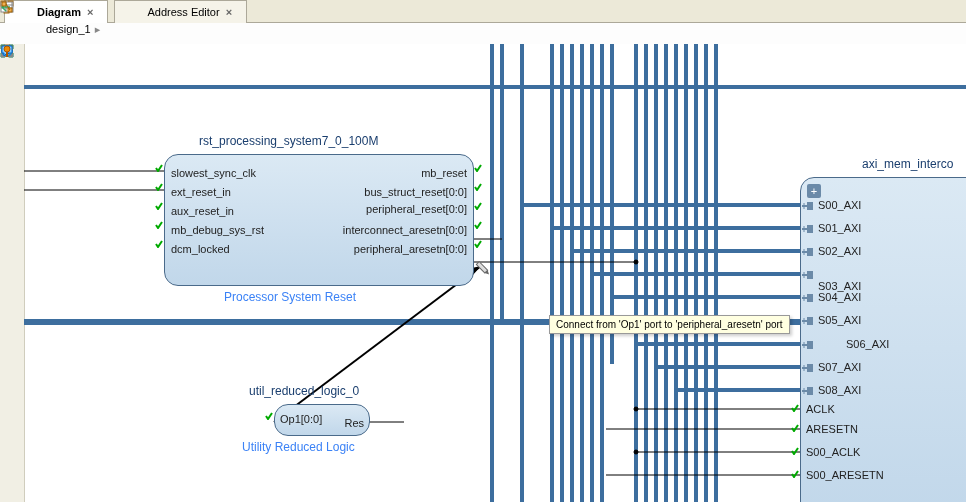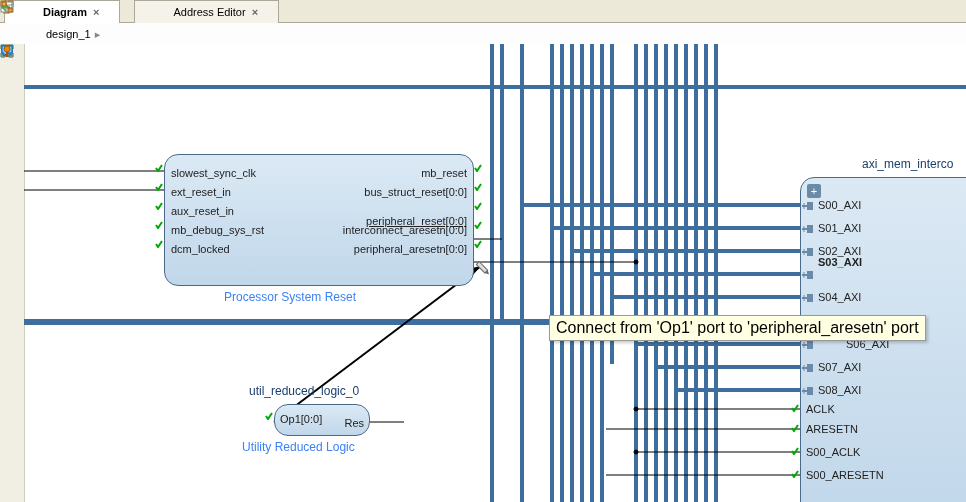--- a/index.html
+++ b/index.html
@@ -16,46 +16,45 @@
     display: flex;
     align-items: center;
     background: #ece9d8;
     border-bottom: 1px solid #aca899;
     height: 22px;
     padding-left: 4px;
   }
   .tab {
     display: flex;
     align-items: center;
-    padding: 2px 20px;
+    padding: 2px 14px;
     background: #f5f3e9;
     border: 1px solid #aca899;
     border-bottom: none;
-    margin-right: 14px;
+    margin-right: 6px;
     height: 18px;
     cursor: pointer;
   }
   .tab.active {
     background: #fff;
     font-weight: bold;
   }
   .tab .ticon {
     width: 14px;
     height: 14px;
     margin-right: 4px;
     display: inline-block;
   }
   .tab .close {
     margin-left: 6px;
     color: #666;
     font-weight: bold;
   }
   .breadcrumb {
     display: flex;
-    align-items: center;
     height: 22px;
     padding-left: 4px;
     background: #fdfdfd;
     border-bottom: 1px solid #d0cdbd;
   }
   .breadcrumb .bicon {
     width: 14px; height:14px; margin-right:4px; display:inline-block;
   }
   .breadcrumb .sep { margin: 0 4px; color:#888; }
   .workspace {
@@ -135,21 +134,21 @@
   }
   .axi-icon {
     position:absolute;
     width:12px;height:12px;
   }
   .tooltip {
     position:absolute;
     background:#ffffe1;
     border:1px solid #999;
     padding:3px 6px;
-    font-size:16px;
+    font-size:10px;
     white-space:nowrap;
     box-shadow:2px 2px 3px rgba(0,0,0,0.2);
   }
   .pencil {
     position:absolute;
     transform: rotate(45deg);
   }
 </style>
 </head>
 <body>
@@ -376,31 +375,32 @@
       </g>
 
       <g stroke="#000" stroke-width="1">
         <line x1="344" y1="378" x2="380" y2="378"></line>
       </g>
 
       <line x1="250" y1="378" x2="457" y2="222" stroke="#000" stroke-width="2"></line>
       <polygon points="457,222 448,232 443,225" fill="#000"></polygon>
     </svg>
 
+    <div class="block-title" style="left:175px; top:90px;">rst_processing_system7_0_100M</div>
     <div class="block" style="left:140px; top:110px; width:308px; height:130px;">
 
       <span class="port" style="left:6px; top:12px;">slowest_sync_clk</span>
       <span class="port" style="left:6px; top:31px;">ext_reset_in</span>
       <span class="port" style="left:6px; top:50px;">aux_reset_in</span>
       <span class="port" style="left:6px; top:69px;">mb_debug_sys_rst</span>
       <span class="port" style="left:6px; top:88px;">dcm_locked</span>
 
       <span class="port right" style="right:6px; top:12px;">mb_reset</span>
       <span class="port right" style="right:6px; top:31px;">bus_struct_reset[0:0]</span>
-      <span class="port right" style="right:6px; top:60px;text-decoration:underline;">peripheral_reset[0:0]</span>
+      <span class="port right" style="right:6px; top:48px;">peripheral_reset[0:0]</span>
       <span class="port right" style="right:6px; top:69px;">interconnect_aresetn[0:0]</span>
       <span class="port right" style="right:6px; top:88px;">peripheral_aresetn[0:0]</span>
     </div>
 
     <svg class="tick" style="left:131px; top:120px;">
         <path d="M1 4l2 3 4-6" stroke="#0a0" fill="none" stroke-width="2"></path>
       </svg>
     <svg class="tick" style="left:131px; top:139px;">
         <path d="M1 4l2 3 4-6" stroke="#0a0" fill="none" stroke-width="2"></path>
       </svg>
@@ -472,21 +472,21 @@
           </svg>
         </span>
       <span class="axi-label" style="left:794px; top:201px;">S02_AXI</span>
       <span class="axi-icon" style="left:778px; top:225px;">
           <svg width="12" height="12">
             <rect x="5" y="2" width="6" height="8" fill="#6b8aa8"></rect>
             <line x1="0" y1="6" x2="5" y2="6" stroke="#6b8aa8" stroke-width="2"></line>
             <line x1="2" y1="3" x2="2" y2="9" stroke="#6b8aa8"></line>
           </svg>
         </span>
-      <span class="axi-label" style="left:794px; top:212px;font-weight:bold;">S03_AXI</span>
+      <span class="axi-label" style="left:794px; top:236px;">S03_AXI</span>
       <span class="axi-icon" style="left:778px; top:248px;">
           <svg width="12" height="12">
             <rect x="5" y="2" width="6" height="8" fill="#6b8aa8"></rect>
             <line x1="0" y1="6" x2="5" y2="6" stroke="#6b8aa8" stroke-width="2"></line>
             <line x1="2" y1="3" x2="2" y2="9" stroke="#6b8aa8"></line>
           </svg>
         </span>
       <span class="axi-label" style="left:794px; top:247px;">S04_AXI</span>
 
       <span class="axi-icon" style="left:778px; top:271px;">

